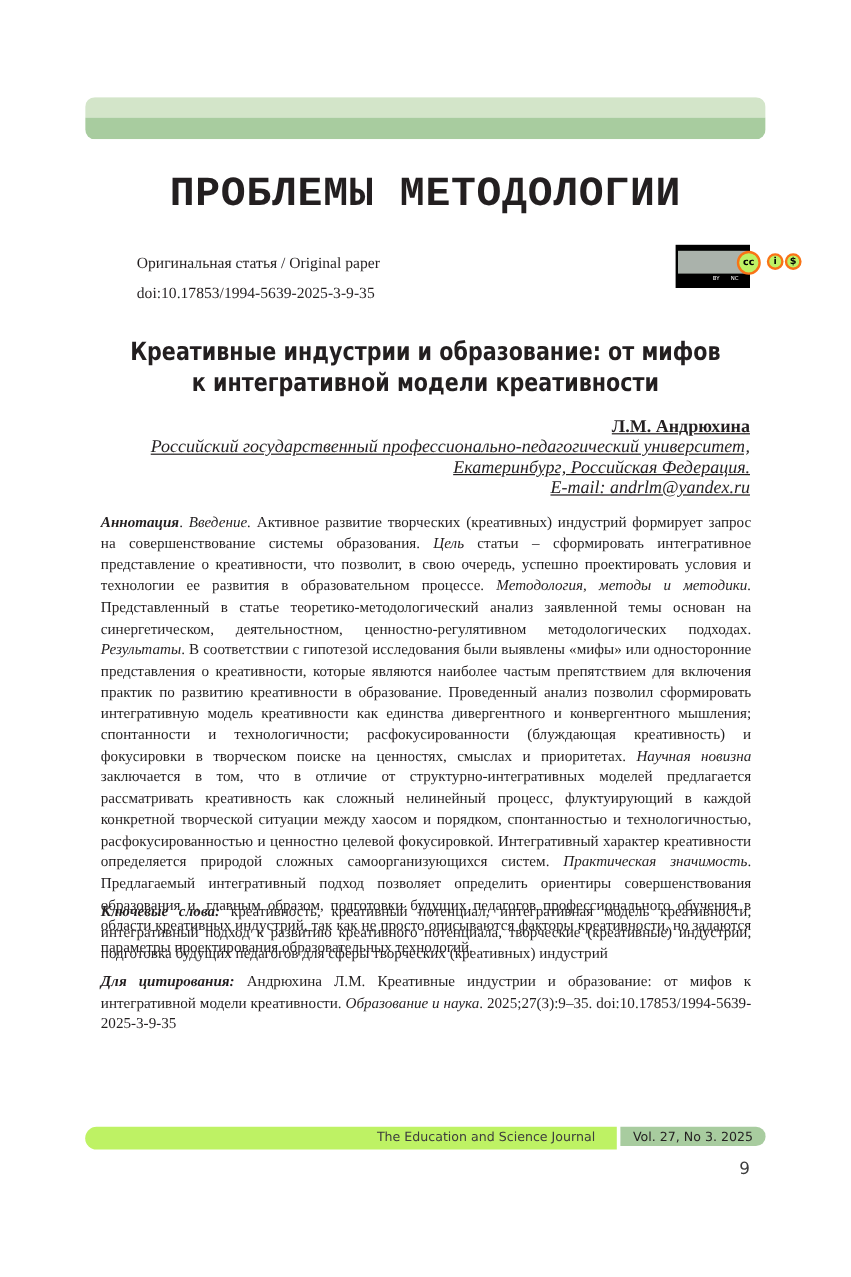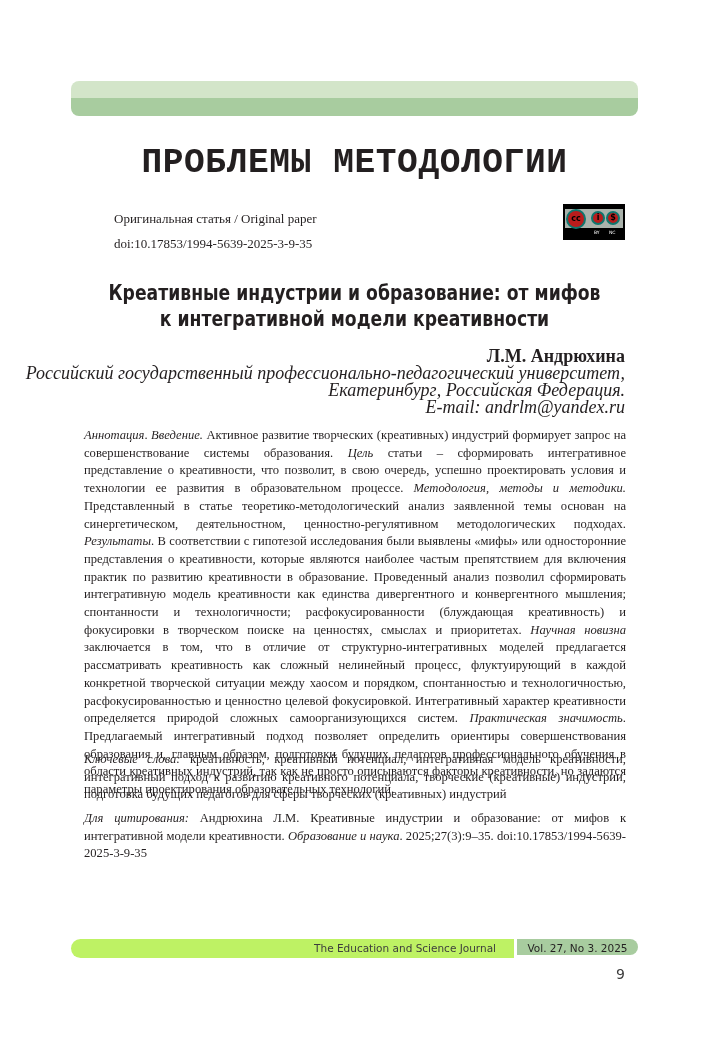--- a/index.html
+++ b/index.html
@@ -72,29 +72,30 @@
       top: 5px;
       height: 19px;
       background: #aab2ab;
     }
     .cc-circle {
       position: absolute;
       top: 6px;
       width: 17px;
       height: 17px;
       border-radius: 50%;
-      background: #b91c1c;
-      border: 2px solid #0f766e;
+      background: #bef264;
+      border: 2px solid #f97316;
       box-sizing: border-box;
       font-family: "DejaVu Sans", sans-serif;
       font-weight: bold;
       font-size: 7px;
       line-height: 13px;
       text-align: center;
       color: #000;
+      margin-left: 48px;
     }
     .cc-circle.cc { left: 3px; width: 20px; height: 20px; top: 5px; line-height: 16px; font-size: 8px; }
     .cc-circle.by { left: 28px; width: 14px; height: 14px; top: 7px; line-height: 10px; font-size: 8px; }
     .cc-circle.nc { left: 43px; width: 14px; height: 14px; top: 7px; line-height: 10px; font-size: 8px; }
     .cc-label {
       position: absolute;
       top: 26px;
       font-family: "DejaVu Sans", sans-serif;
       font-size: 4.5px;
       color: #fff;
@@ -113,42 +114,43 @@
       line-height: 26px;
       transform: scaleX(0.82);
       transform-origin: center top;
       color: #231f20;
     }
     .author-block {
       position: absolute;
       right: 84px;
       top: 348px;
       text-align: right;
-      font-size: 18px;
+      font-size: 15px;
       line-height: 17px;
+      text-decoration: underline;
     }
     .author-name {
       font-weight: bold;
     }
     .author-affil, .author-email {
       font-style: italic;
     }
     .abstract, .keywords, .citation {
       position: absolute;
       left: 84px;
       width: 542px;
       font-size: 12.6px;
       line-height: 17.7px;
       text-align: justify;
       hyphens: auto;
     }
     .abstract { top: 427px; }
     .keywords { top: 751px; }
     .citation { top: 810px; }
-    .bold-italic { font-weight: normal; font-style: italic; }
+    .bold-italic { font-weight: bold; font-style: italic; }
     .it { font-style: italic; }
     .footer-journal {
       position: absolute;
       left: 71px;
       top: 939px;
       width: 443px;
       height: 19px;
       background: #bef264;
       border-radius: 10px 0 0 10px;
       font-family: "DejaVu Sans", "Liberation Sans", sans-serif;

